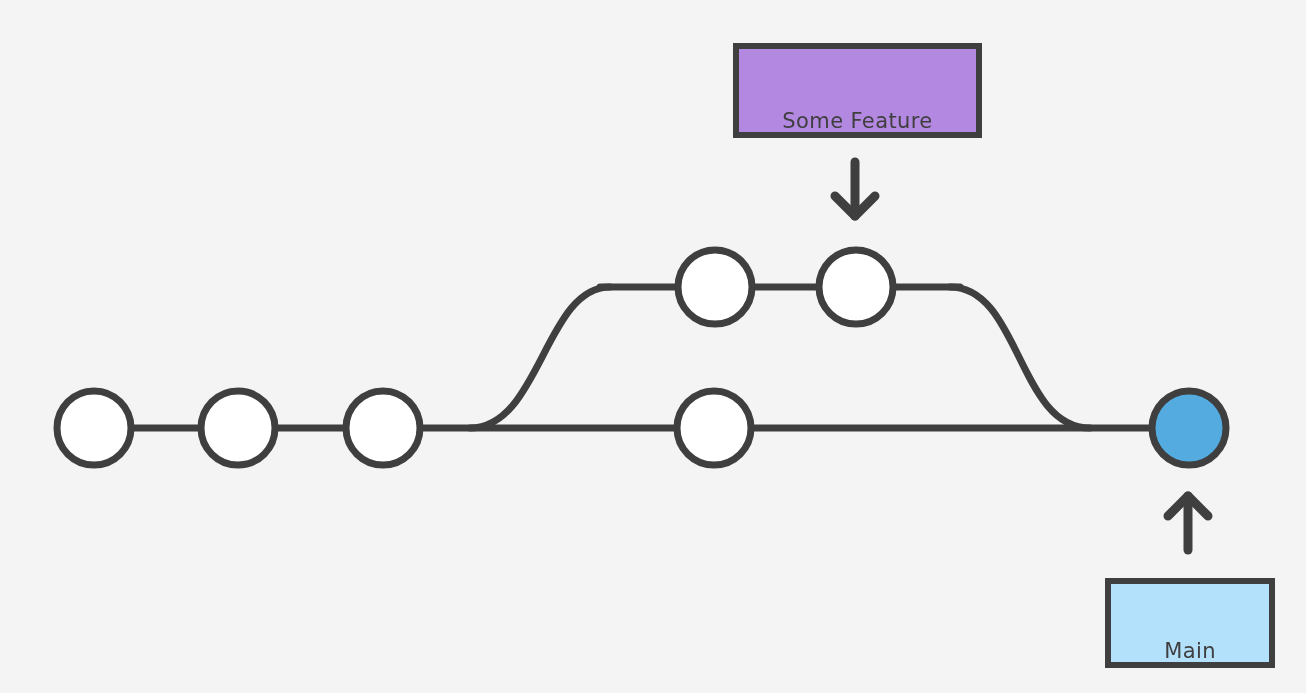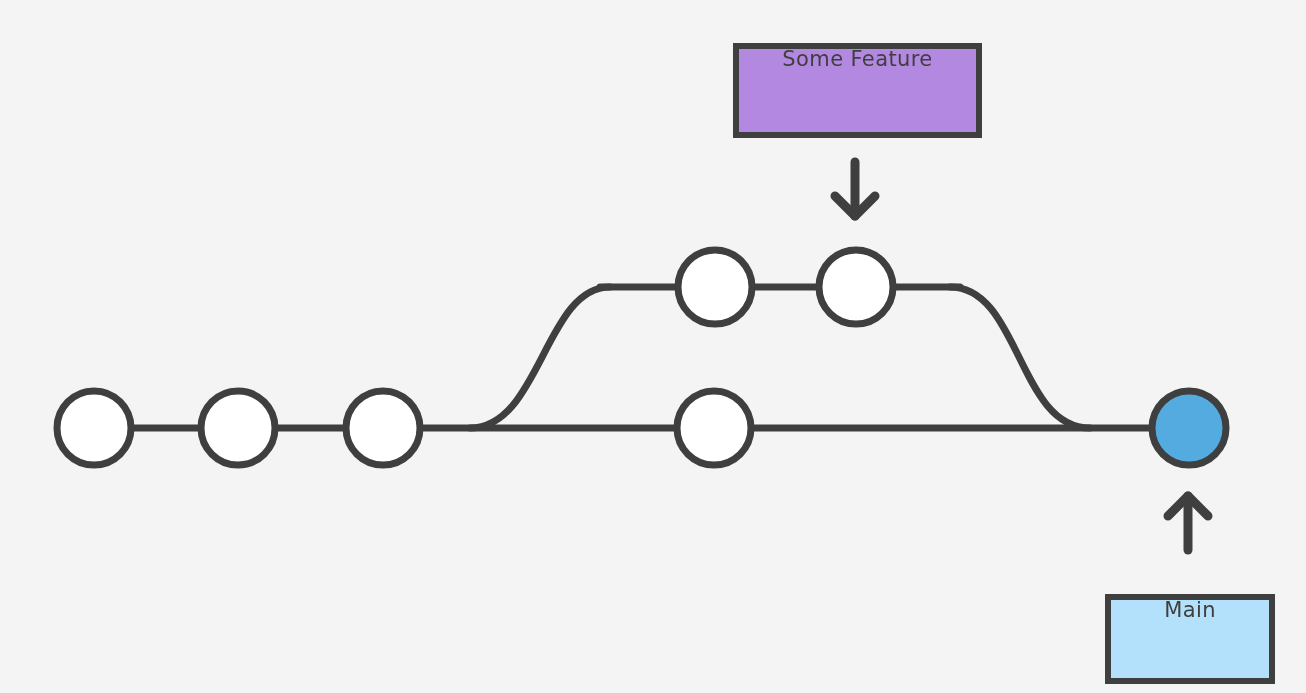--- a/index.html
+++ b/index.html
@@ -25,21 +25,21 @@
     left: 0;
     top: 0;
     width: 1306px;
     height: 693px;
     display: block;
   }
   .label-box {
     position: absolute;
     box-sizing: border-box;
     display: flex;
-    align-items: flex-start;
+    align-items: flex-end;
     justify-content: center;
     border-style: solid;
     font-size: 21px;
     letter-spacing: 0.4px;
     line-height: 1;
     white-space: nowrap;
     user-select: none;
   }
 </style>
 </head>
@@ -75,17 +75,17 @@
         <line class="arrow-shaft" stroke-linecap="round" x1="1188" y1="550" x2="1188" y2="496" stroke="#3f3f3f" stroke-width="9"></line>
         <polyline class="arrow-head" fill="none" stroke-linecap="round" stroke-linejoin="round" points="1168,516 1188,496 1208,516" stroke="#3f3f3f" stroke-width="9"></polyline>
       </g>
     </g>
   </svg>
 
   <div class="label-box" id="label-feature" style="left: 733px; top: 43px; width: 249px; height: 95px; background: rgb(179, 136, 224); border-color: rgb(63, 63, 63); border-width: 6px; color: rgb(63, 63, 63);">
     <span>Some Feature</span>
   </div>
 
-  <div class="label-box" id="label-main" style="left: 1105px; top: 594px; width: 170px; height: 90px; background: rgb(179, 224, 250); border-color: rgb(63, 63, 63); border-width: 6px; color: rgb(63, 63, 63);">
+  <div class="label-box" id="label-main" style="left: 1105px; top: 578px; width: 170px; height: 90px; background: rgb(179, 224, 250); border-color: rgb(63, 63, 63); border-width: 6px; color: rgb(63, 63, 63);">
     <span>Main</span>
   </div>
 
 </div>
 
 </body></html>

